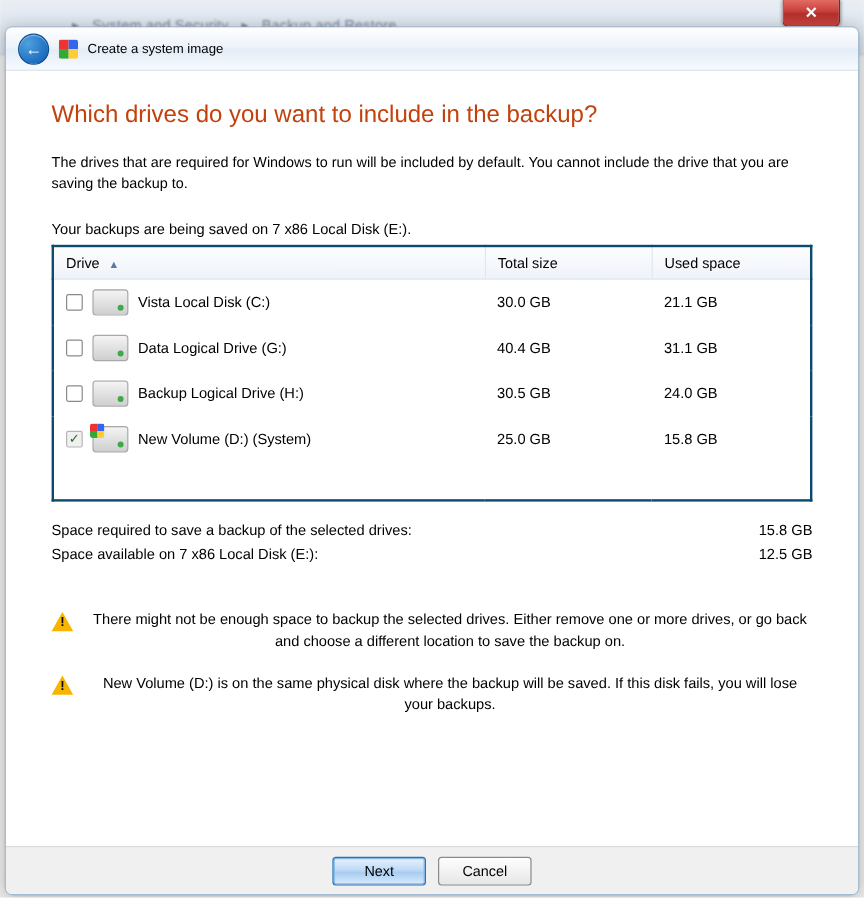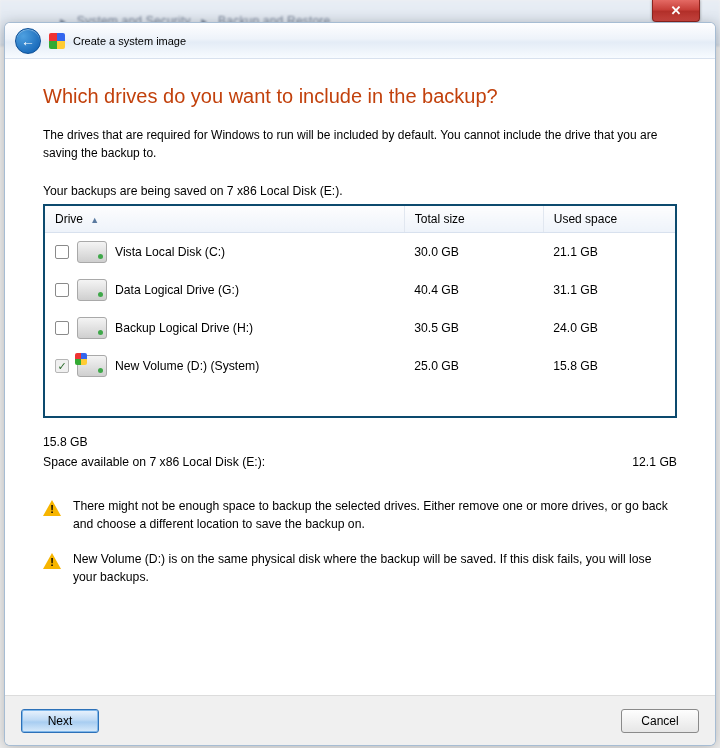--- a/index.html
+++ b/index.html
@@ -94,40 +94,40 @@
     background:
       linear-gradient(#e33 0 50%, #3a3 50% 100%) left / 50% 100% no-repeat,
       linear-gradient(#36e 0 50%, #fc3 50% 100%) right / 50% 100% no-repeat;
     border-radius:2px;
   }
   .table-pad td { height:32px; }
 
   .summary { margin-top:14px; font-size:12.2px; }
   .summary-row { display:flex; justify-content:space-between; padding:3px 0; }
 
-  .warnings { margin-top:26px; }
+  .warnings { margin-top:36px;text-align:center; }
   .warn-row { display:flex; gap:12px; font-size:12.2px; line-height:1.45; margin-bottom:18px; }
   .warn-icon {
     flex:0 0 18px; width:18px; height:16px; position:relative; margin-top:2px;
   }
   .warn-icon::before {
     content:""; position:absolute; left:0; top:0;
     border-left:9px solid transparent; border-right:9px solid transparent;
     border-bottom:16px solid #f7b500;
   }
   .warn-icon::after {
     content:"!"; position:absolute; left:0; right:0; top:2px;
     text-align:center; font-size:11px; font-weight:bold; color:#000;
   }
 
   
   .footer {
-    height:50px; border-top:1px solid #dcdcdc;
+    height:40px; border-top:1px solid #dcdcdc;
     background:#f0f0f0;
-    display:flex; align-items:center; justify-content:space-between;
+    display:flex; align-items:center; justify-content:center;
     gap:10px; padding:0 16px;
   }
   .btn {
     min-width:78px; height:24px; padding:0 14px;
     font-size:12px;
     border:1px solid #8a8a8a;
     background:linear-gradient(#fefefe,#e6e6e6);
     border-radius:3px;
   }
   .btn.primary {
@@ -227,25 +227,26 @@
             <td>15.8 GB</td>
           </tr>
           <tr class="table-pad">
             <td colspan="3"></td>
           </tr>
         </tbody>
     </table>
 
     <div class="summary">
       <div class="summary-row">
+        <span>Space required to save a backup of the selected drives:</span>
         <span>15.8 GB</span>
       </div>
       <div class="summary-row">
         <span>Space available on 7 x86 Local Disk (E:):</span>
-        <span>12.1 GB</span>
+        <span>12.5 GB</span>
       </div>
     </div>
 
     <div class="warnings" id="warnings">
         <div class="warn-row">
           <span class="warn-icon"></span>
           <span>There might not be enough space to backup the selected drives. Either remove one or more drives, or go back and choose a different location to save the backup on.</span>
         </div>
         <div class="warn-row">
           <span class="warn-icon"></span>

